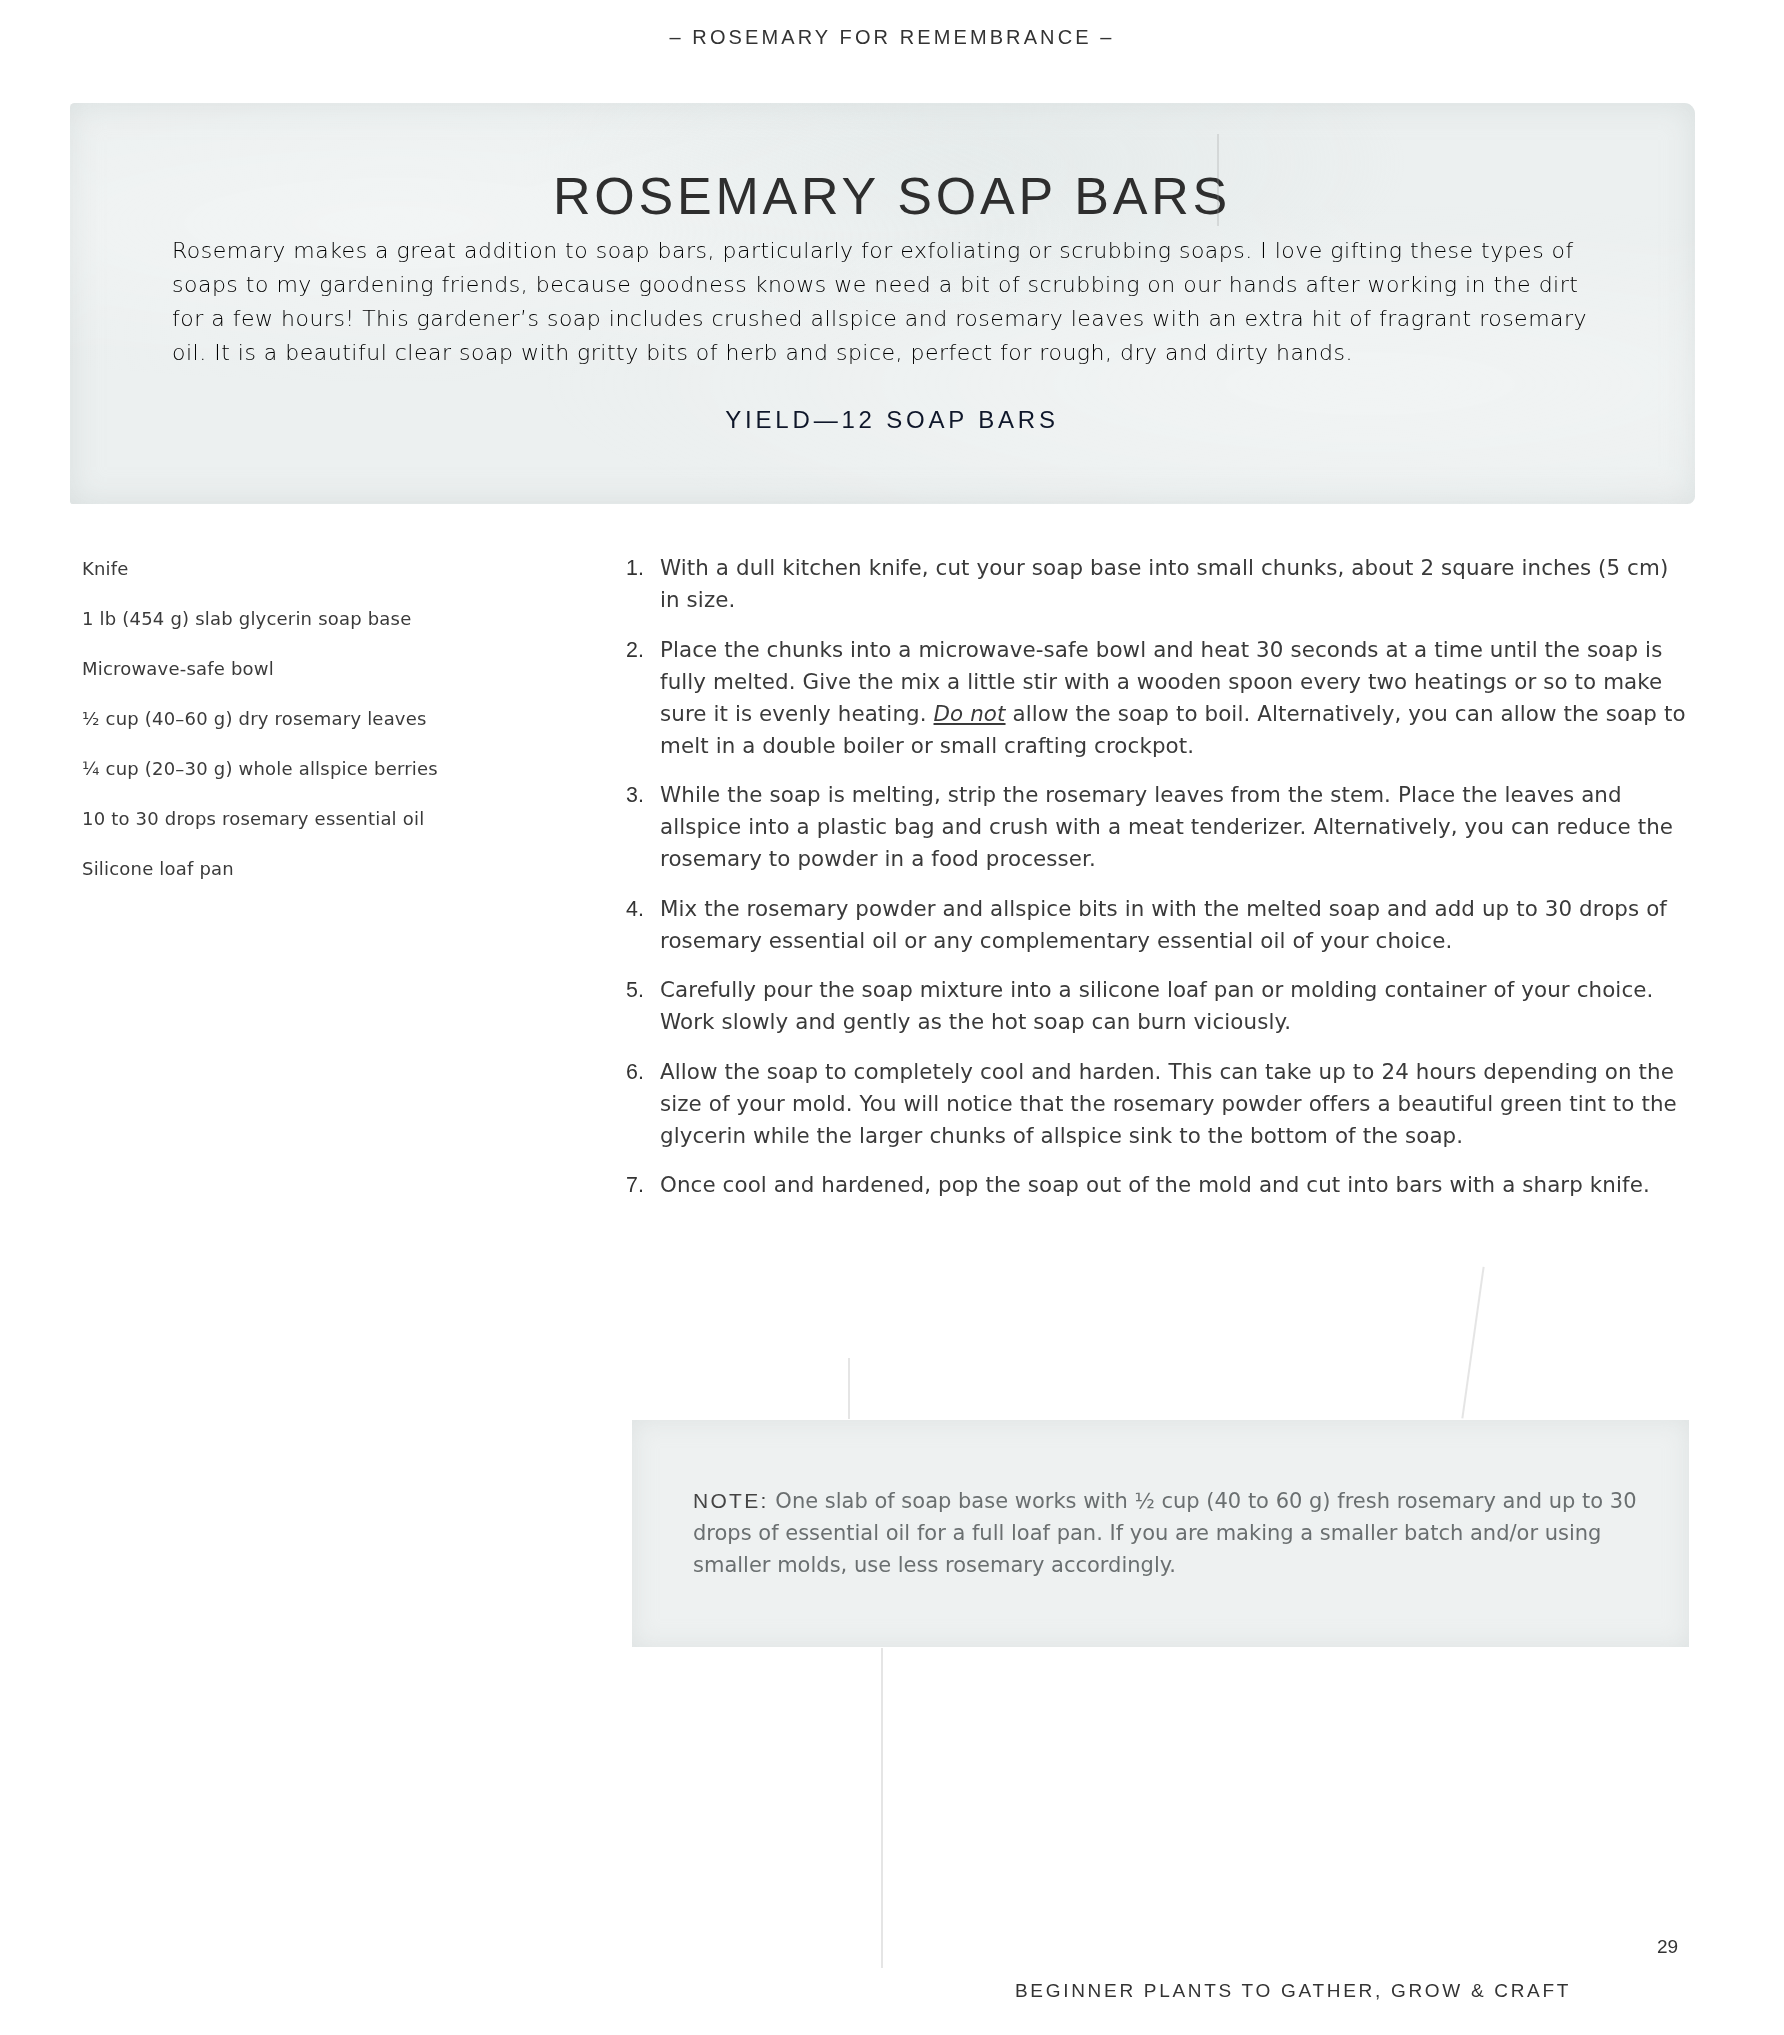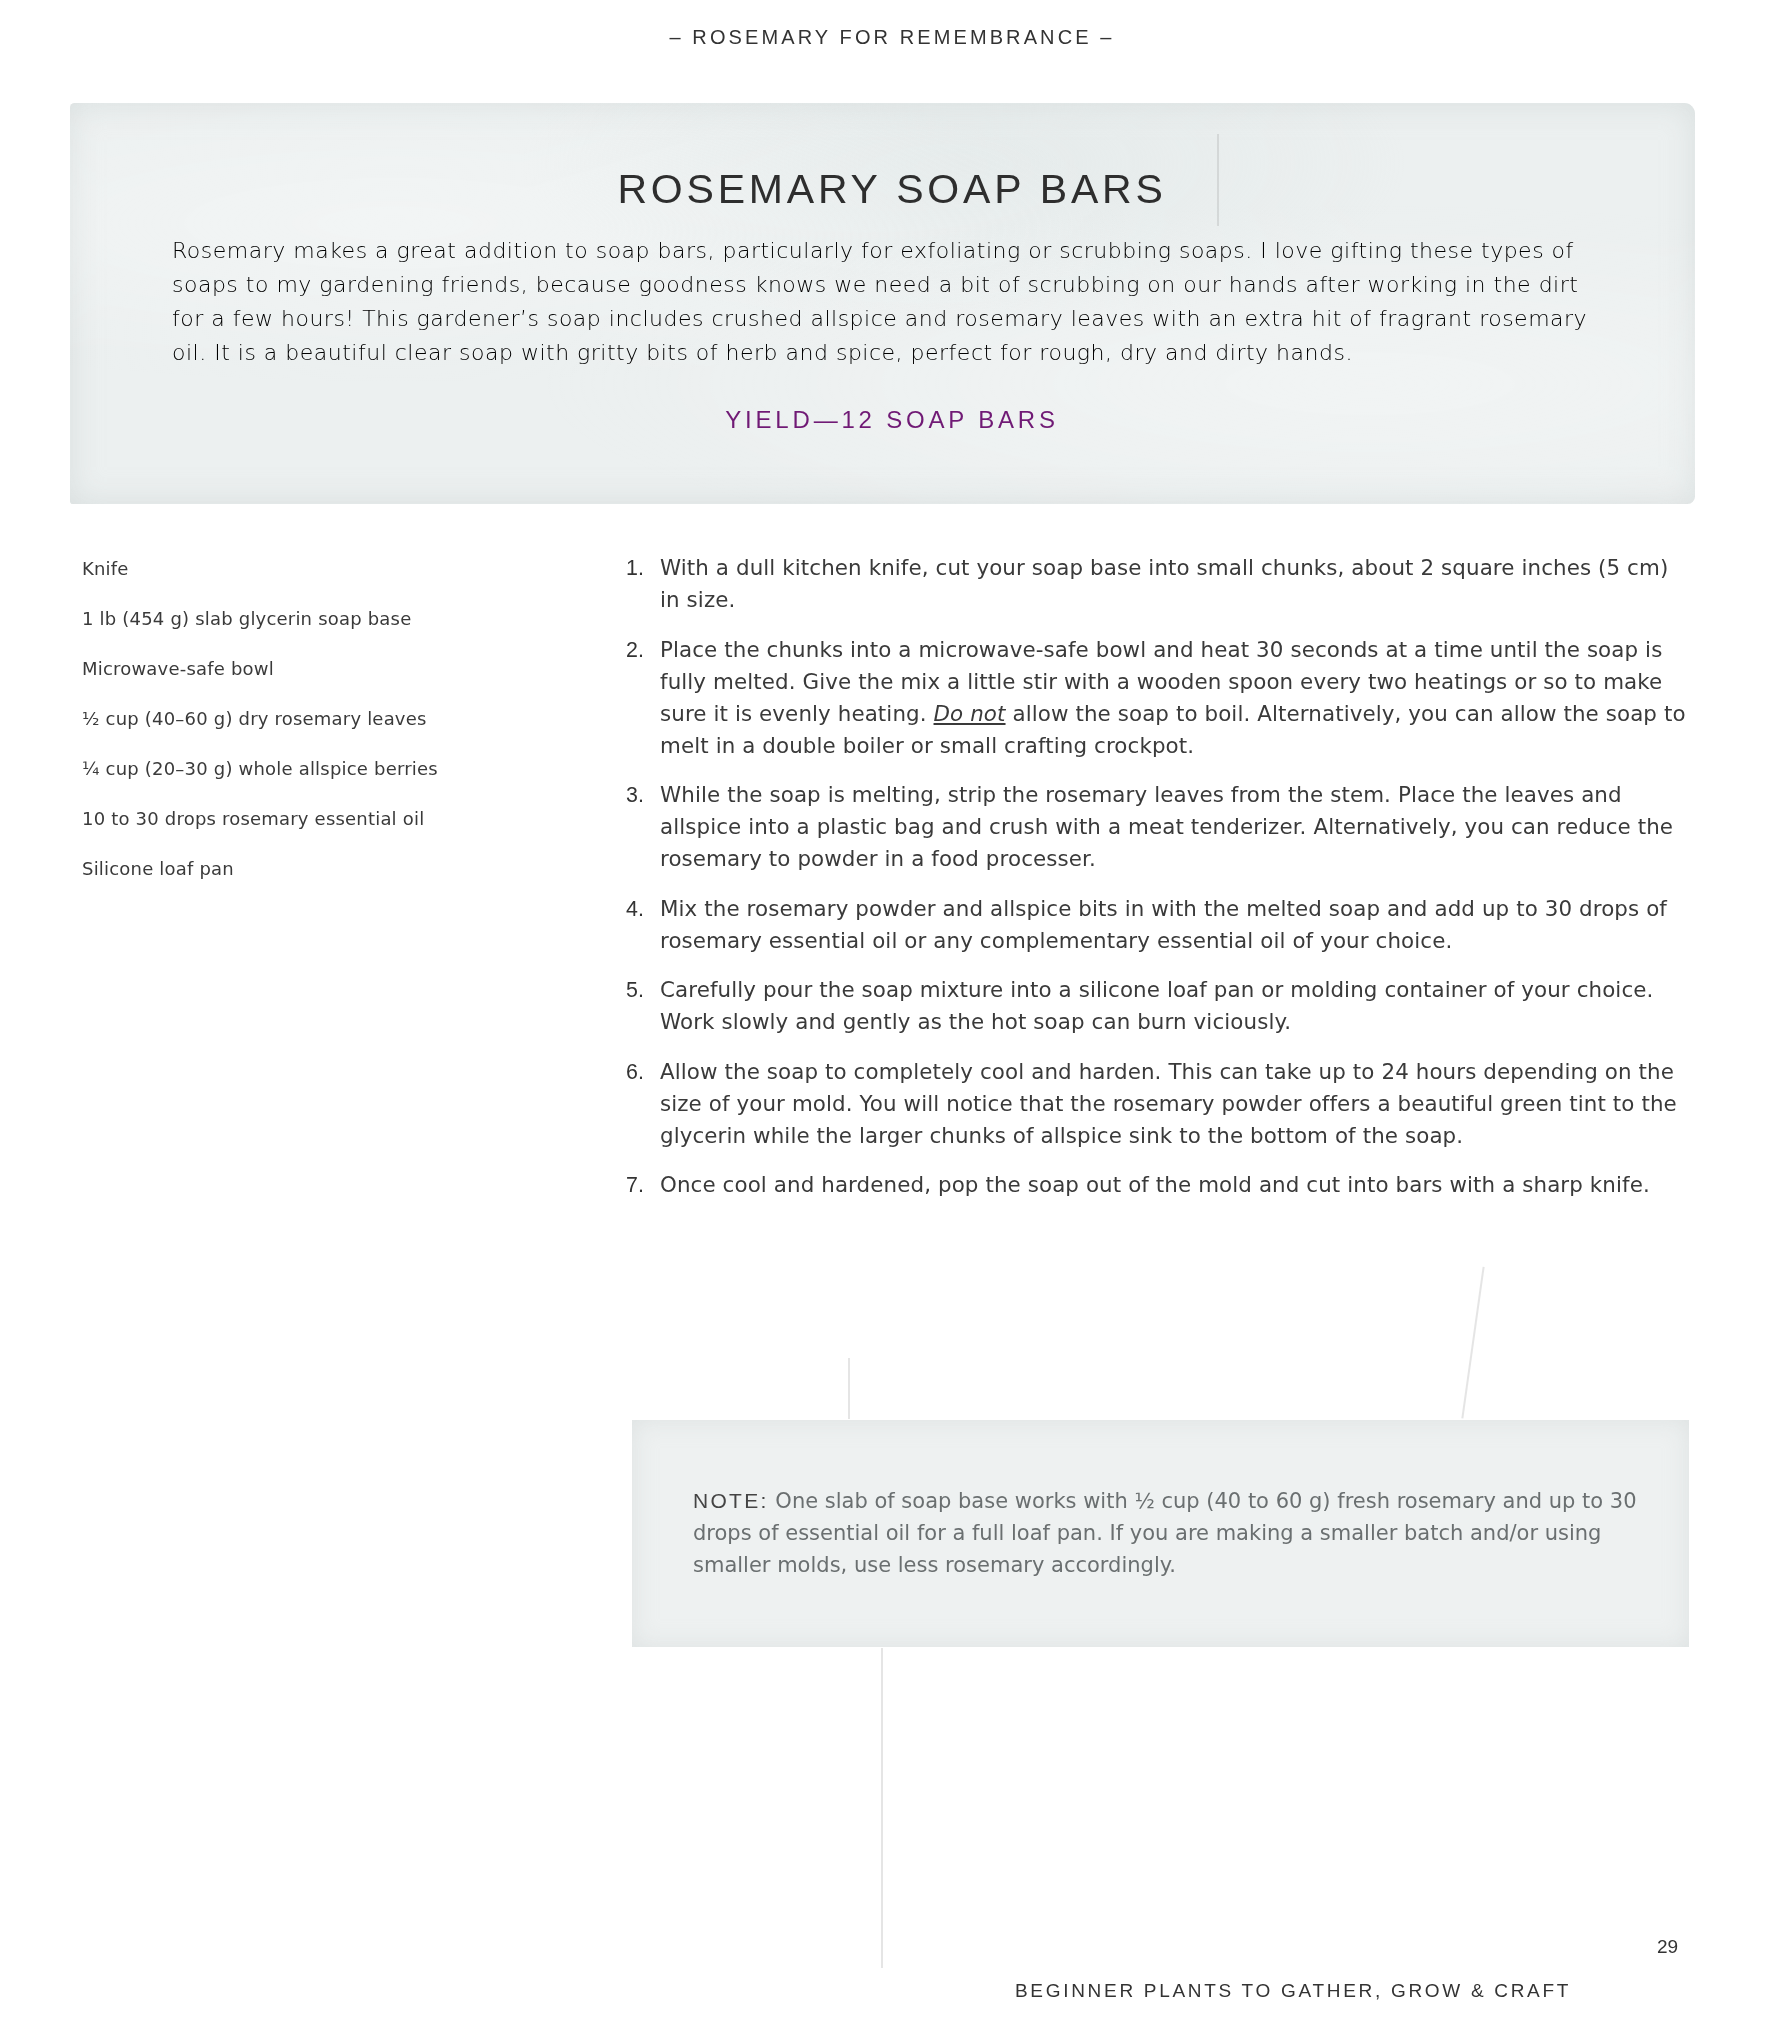--- a/index.html
+++ b/index.html
@@ -46,21 +46,21 @@
       radial-gradient(ellipse at 55% 15%, rgba(220,228,228,0.4), transparent 35%);
     border-radius: inherit;
   }
   .title {
     position: absolute;
     top: 166px;
     left: 0;
     width: 1784px;
     text-align: center;
     font-family: "Liberation Sans", sans-serif;
-    font-size: 41px;
+    font-size: 52px;
     letter-spacing: 3.8px;
     color: #2e2e2e;
     margin: 0;
     font-weight: normal;
   }
   .intro {
     position: absolute;
     left: 172px;
     top: 234px;
     width: 1434px;
@@ -73,21 +73,21 @@
   }
   .yield {
     position: absolute;
     top: 406px;
     left: 0;
     width: 1784px;
     text-align: center;
     font-family: "Liberation Sans", sans-serif;
     font-size: 24px;
     letter-spacing: 3.8px;
-    color: #701a75;
+    color: #0f172a;
   }
   .materials {
     position: absolute;
     left: 82px;
     top: 552px;
     margin: 0;
     padding: 0;
     list-style: none;
   }
   .materials li {

